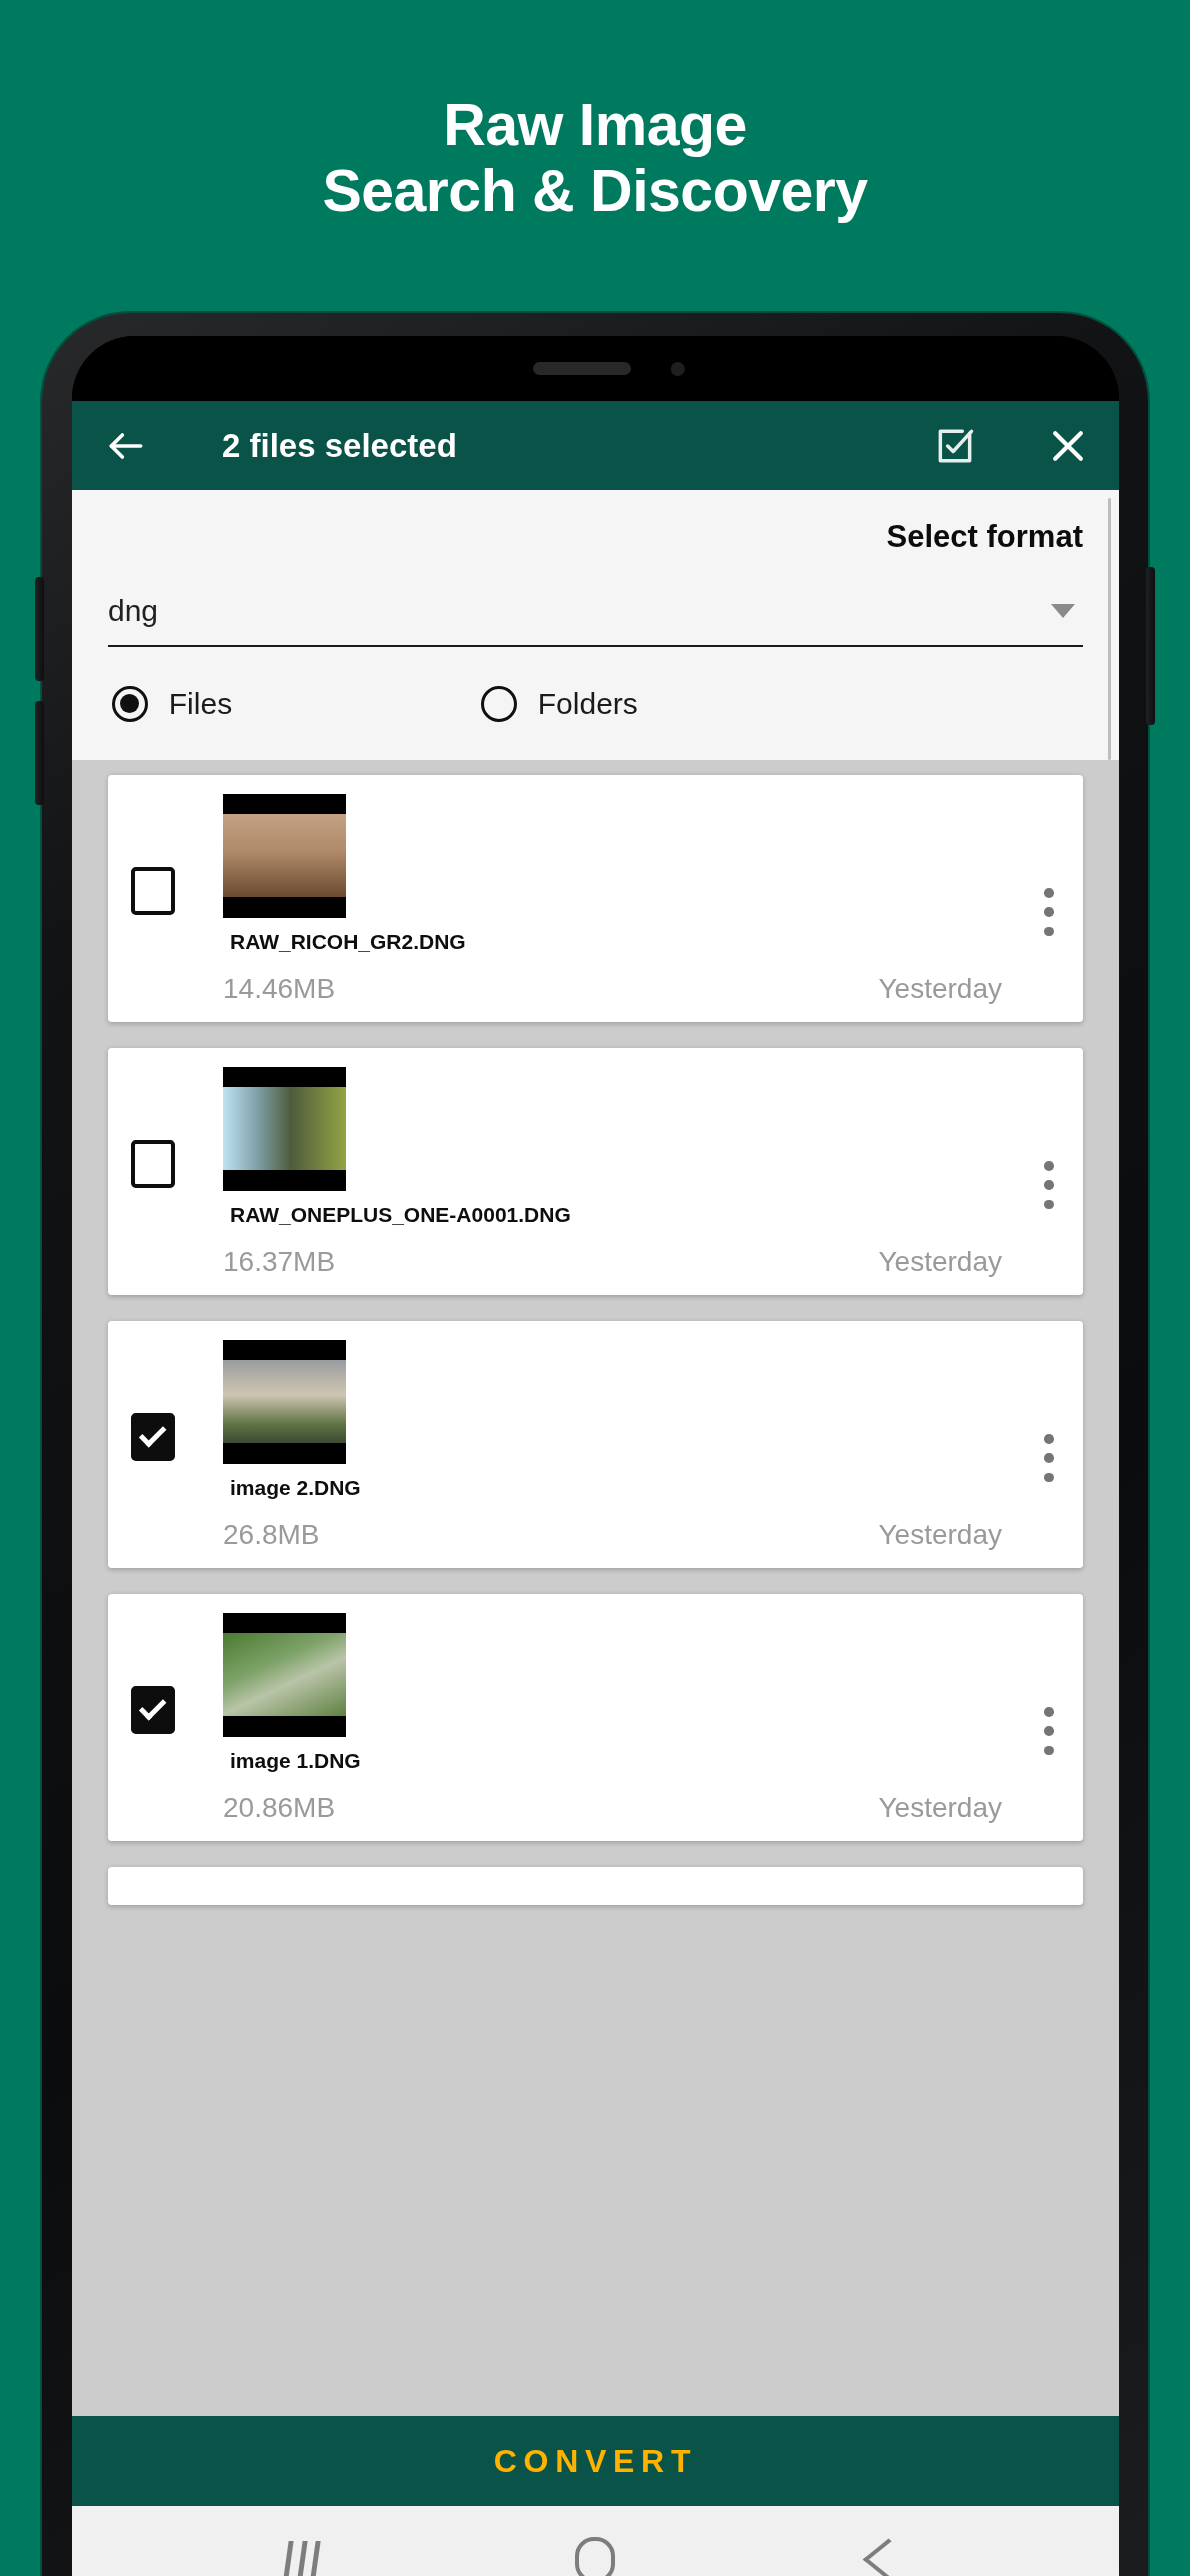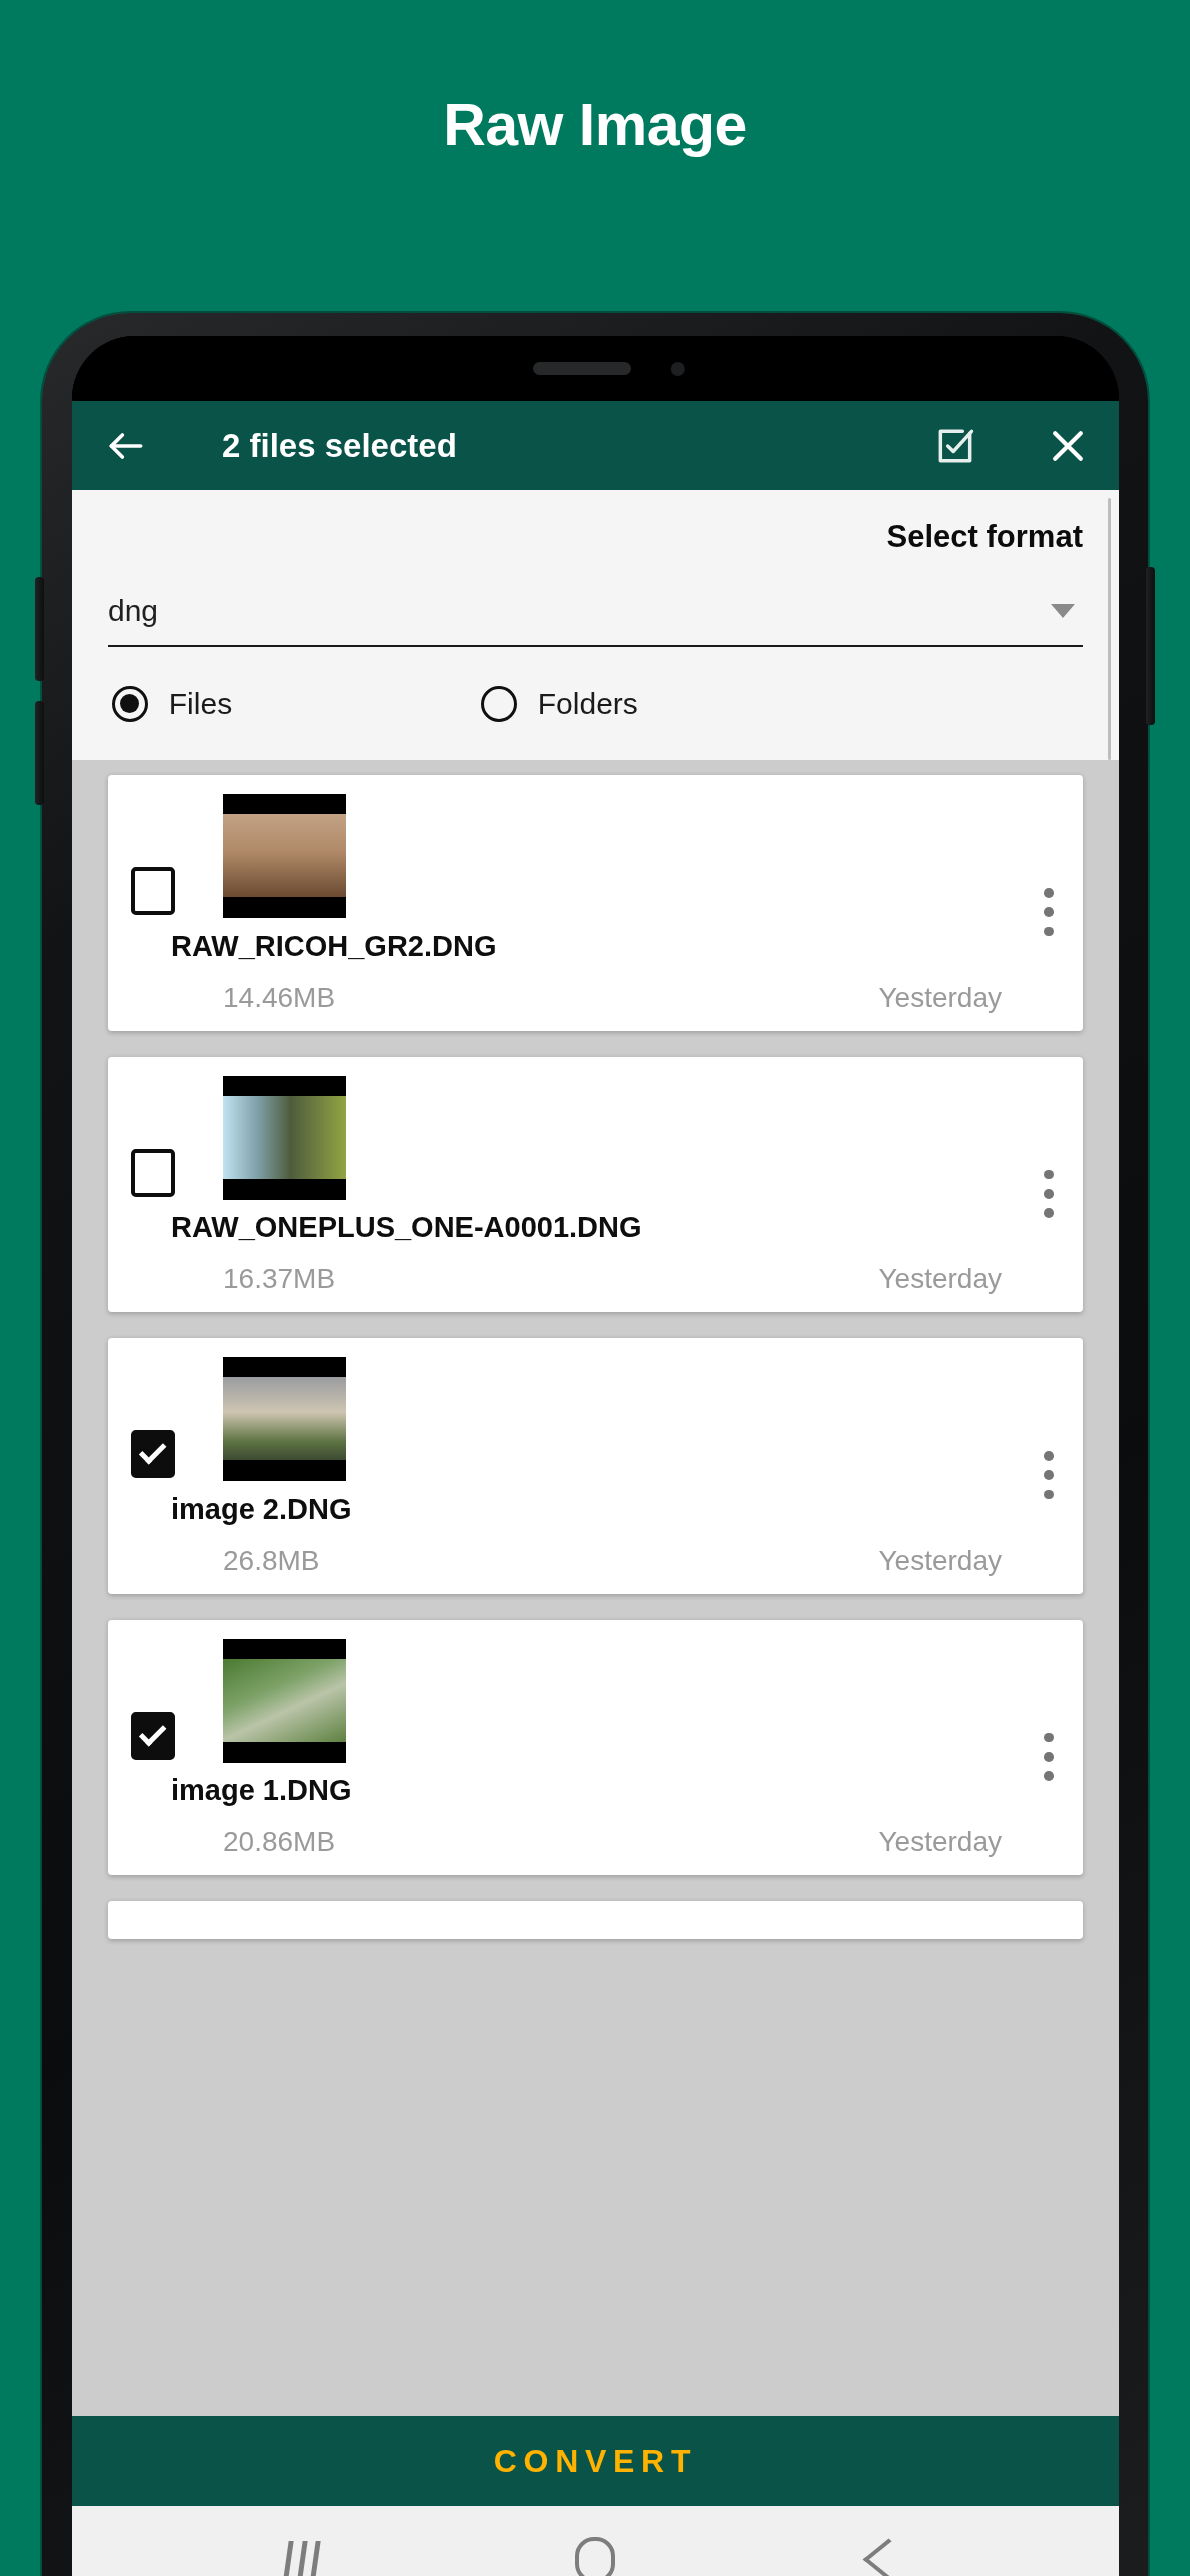--- a/index.html
+++ b/index.html
@@ -286,25 +286,25 @@
   .menu-dots span {
     display: block;
     width: 9.6px; height: 9.6px;
     border-radius: 50%;
     background: #757575;
     margin-bottom: 9.6px;
   }
   .menu-dots span:last-child { margin-bottom: 0; }
 
   .file-name {
-    font-size: 29px;
+    font-size: 21px;
     font-weight: bold;
     color: #0e0e0e;
     margin-top: 11.5px;
-    margin-left: 40px;
+    margin-left: 99px;
     white-space: nowrap;
   }
   .file-meta {
     display: flex;
     margin-top: 19px;
     margin-left: 92px;
     padding-right: 56px;
   }
   .file-size {
     font-size: 28px;
@@ -359,20 +359,21 @@
     border-left: 4.8px solid #7d7d7d;
     border-bottom: 4.8px solid #7d7d7d;
     transform: rotate(45deg) skew(-6deg,-6deg);
   }
 </style>
 </head>
 <body>
 
 <div class="promo-headline">
   <span class="promo-line">Raw Image</span>
+  <span class="promo-line">Search &amp; Discovery</span>
 </div>
 
 <div class="device">
   <div class="device-btn btn-vol-up"></div>
   <div class="device-btn btn-vol-dn"></div>
   <div class="device-btn btn-power"></div>
 
   <div class="screen">
 
     <div class="notch-area">

